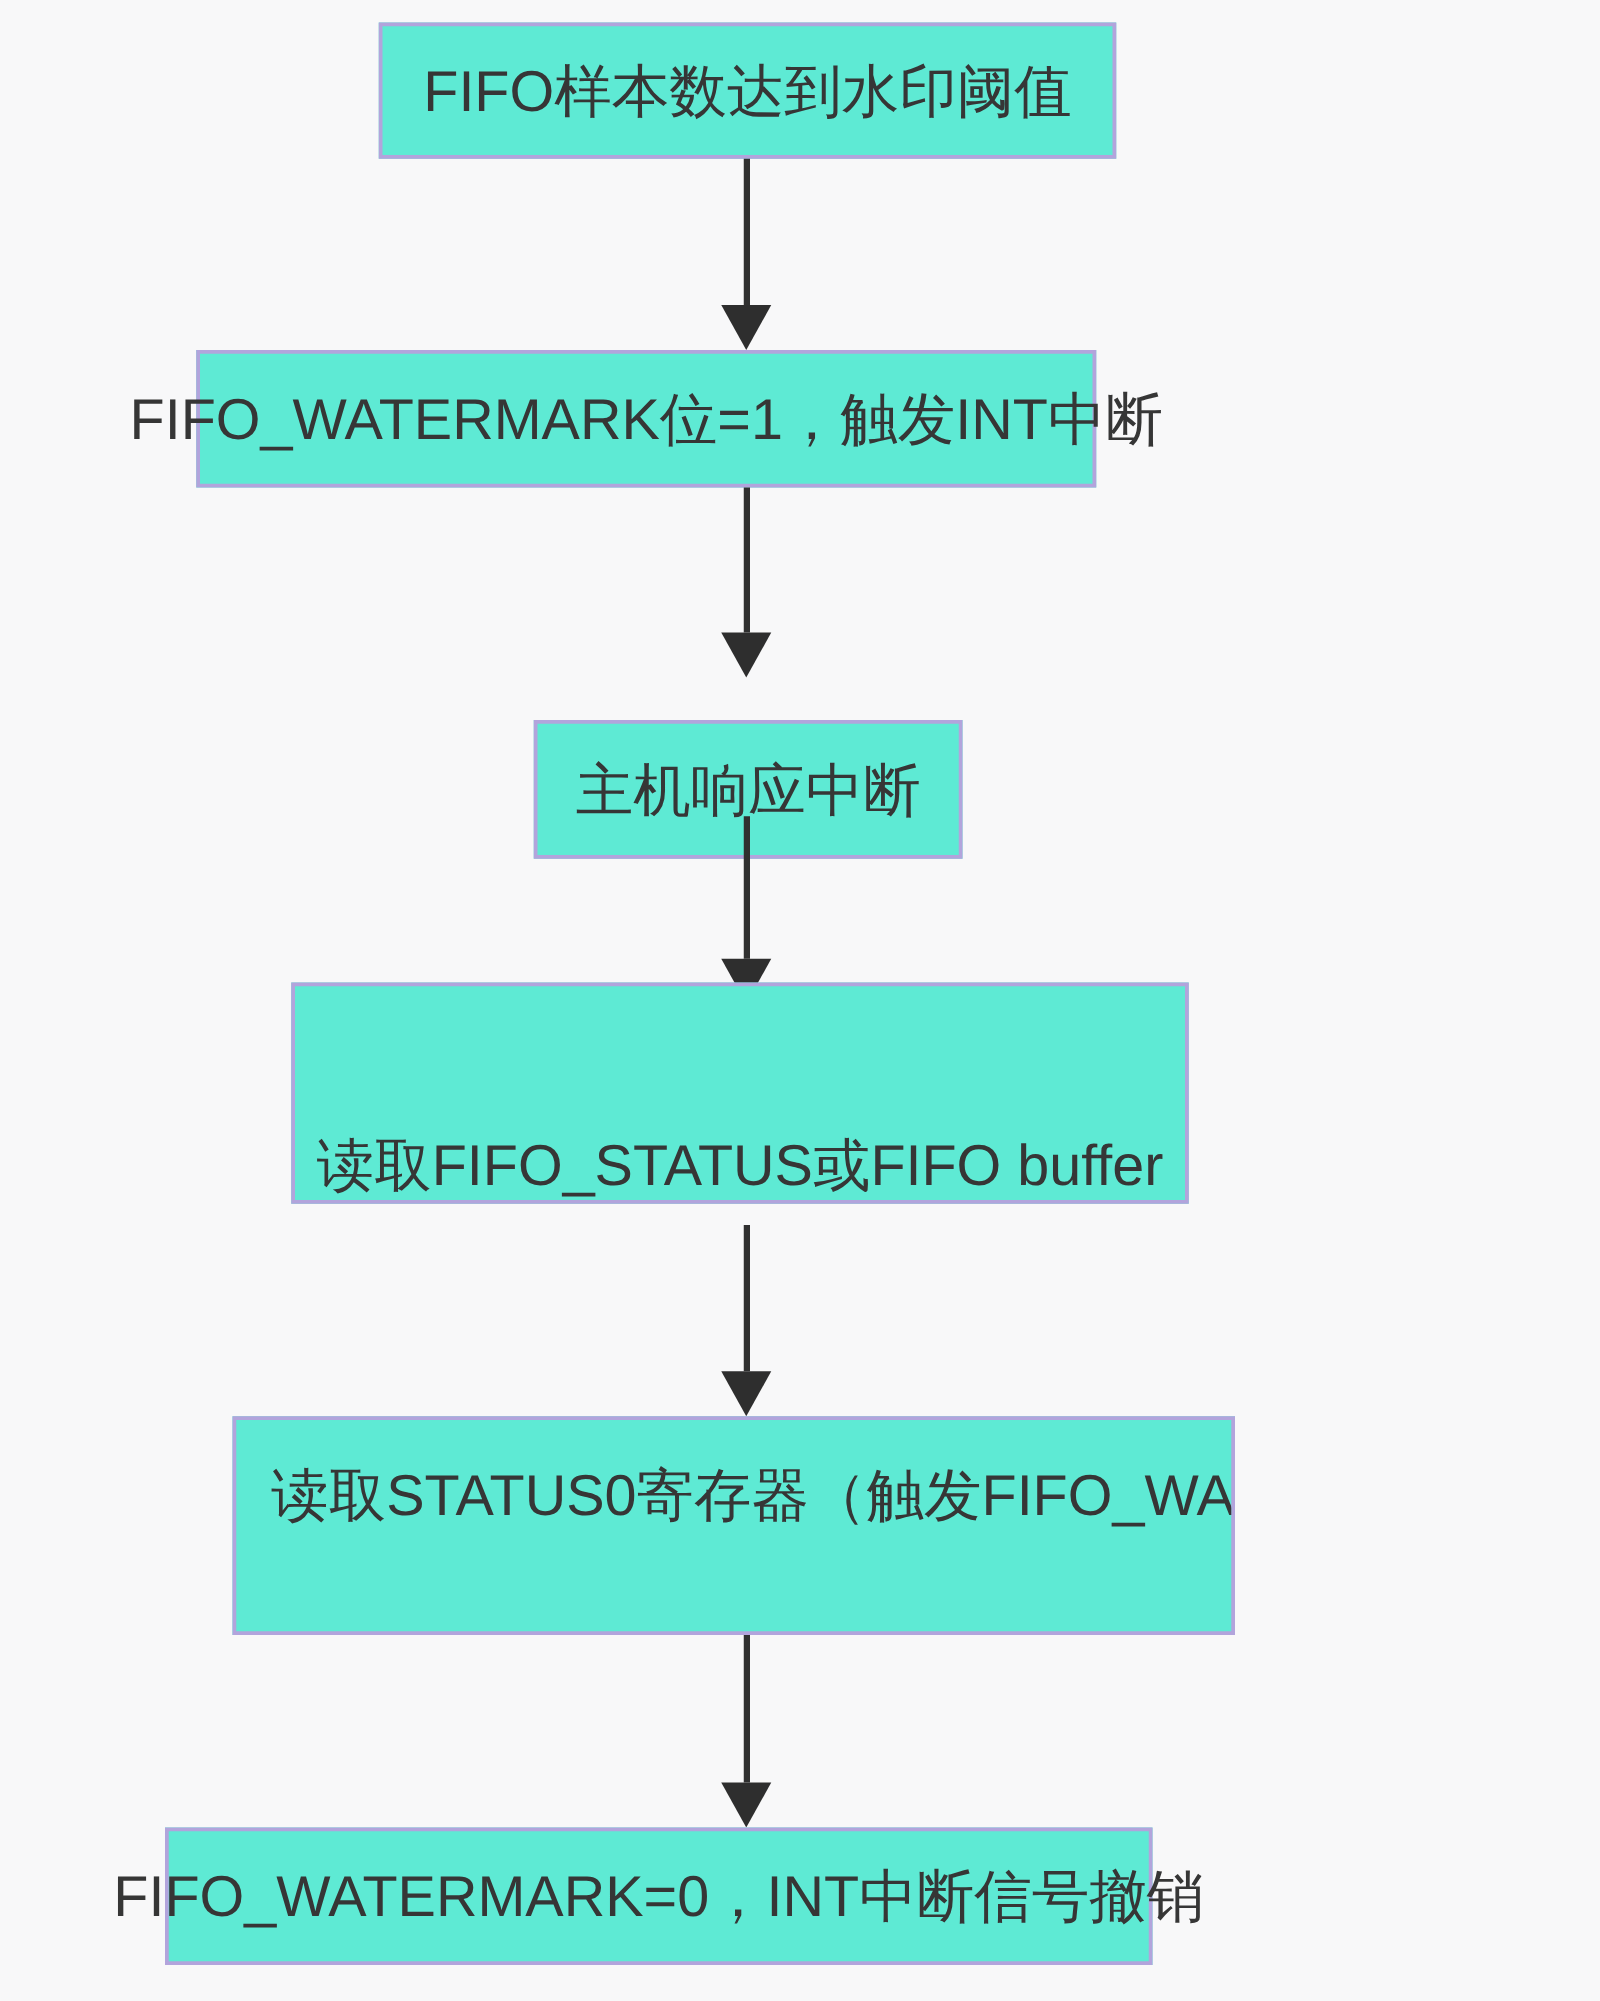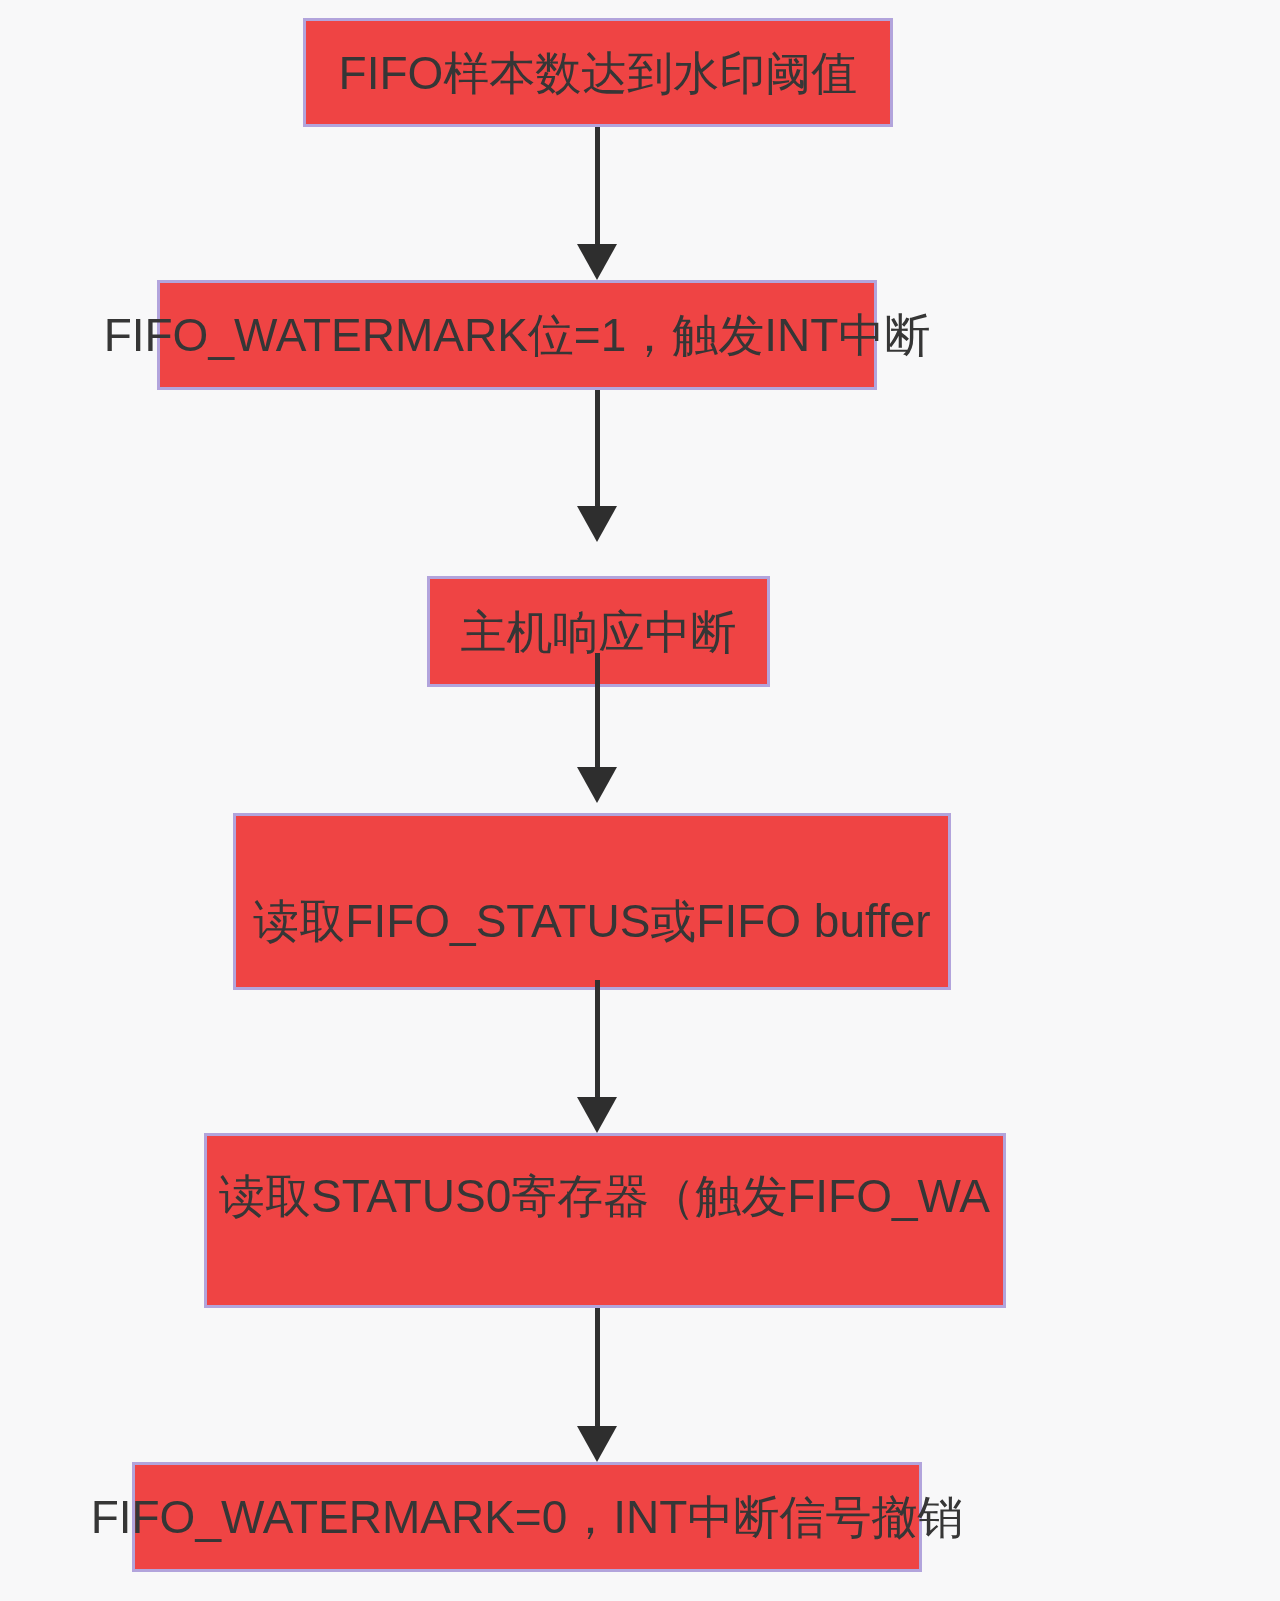--- a/index.html
+++ b/index.html
@@ -12,40 +12,40 @@
   .stage {
     position: relative;
     width: 1280px;
     height: 1601px;
     background: #f8f8f9;
     overflow: hidden;
   }
   .node {
     position: absolute;
     box-sizing: border-box;
-    background: #ef4444;
+    background: #5eead4;
     border: 3px solid #b2a4dc;
     color: #363636;
     font-size: 46px;
     line-height: 56px;
     display: flex;
     align-items: center;
     justify-content: center;
     text-align: center;
     white-space: nowrap;
   }
   
   .n1 { left: 303px; top: 18px;   width: 590px; height: 109px; }
   .n2 { left: 157px; top: 280px;  width: 720px; height: 110px; }
   .n3 { left: 427px; top: 542px;  width: 343px; height: 111px; margin-top: 34px; }
-  .n4 { left: 233px; top: 813px;  width: 718px; height: 177px;
-        align-items: center; padding-top: 38px; }
-  .n5 { left: 204px; top: 1133px; width: 802px; height: 175px;
+  .n4 { left: 233px; top: 786px;  width: 718px; height: 177px;
+        align-items: flex-end; padding-top: 38px; }
+  .n5 { left: 186px; top: 1133px; width: 802px; height: 175px;
         align-items: flex-start; padding-top: 32px;
-        justify-content: flex-start; padding-left: 12px;
+        justify-content: flex-start; padding-left: 28px;
         overflow: hidden; }
   .n6 { left: 132px; top: 1462px; width: 790px; height: 110px; }
 
   
   .arrow {
     position: absolute;
     left: 575px;
     width: 44px;
     display: flex;
     flex-direction: column;

